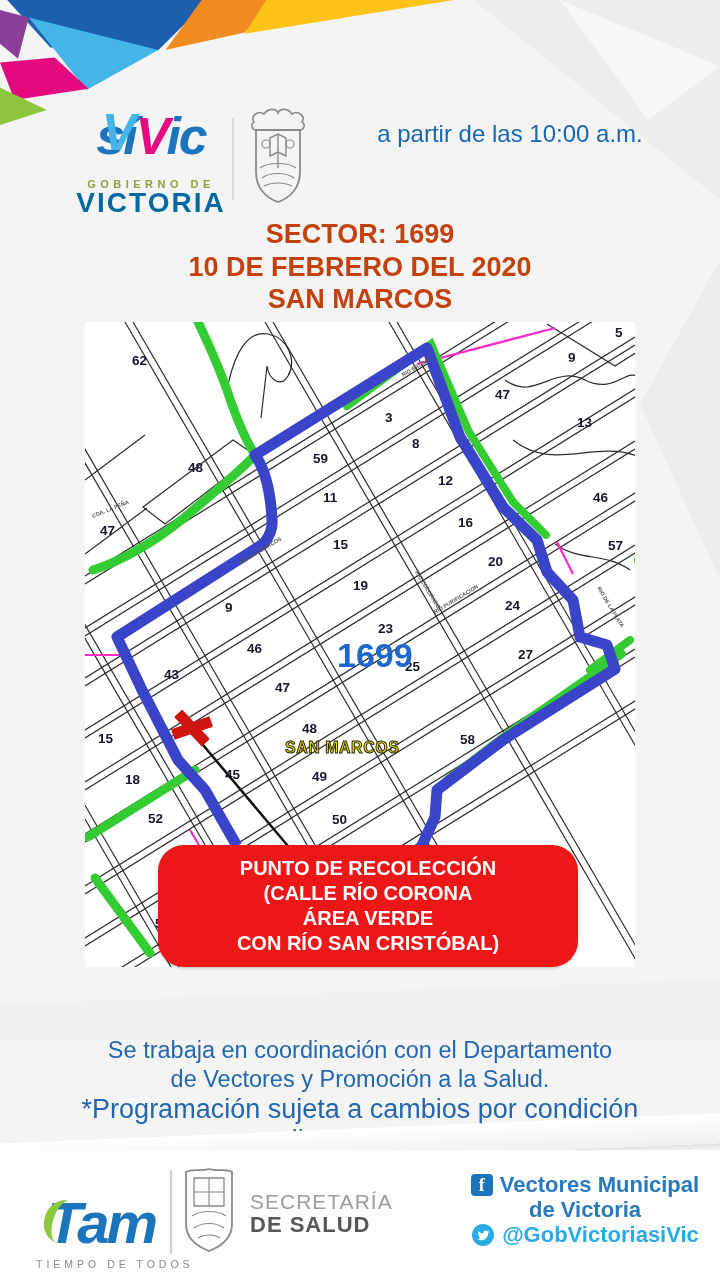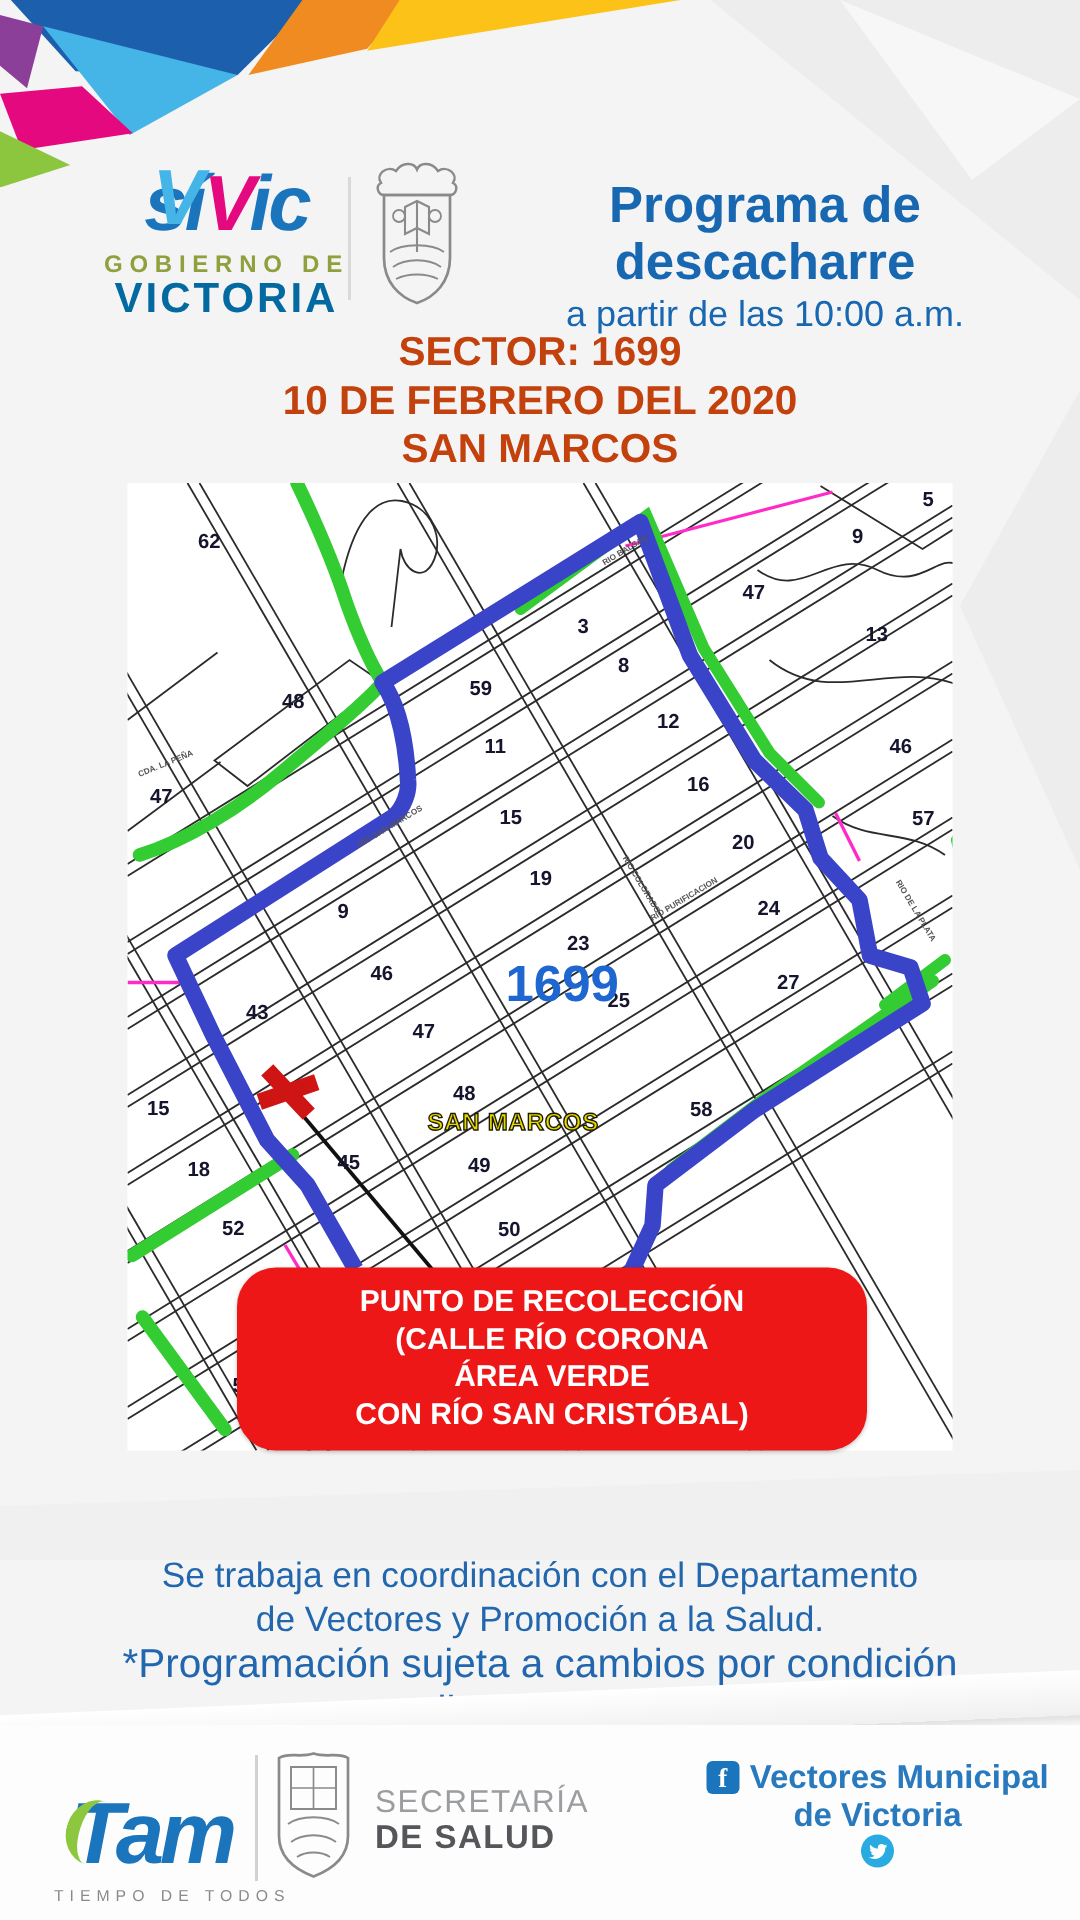--- a/index.html
+++ b/index.html
@@ -8,21 +8,21 @@
   
   .banner{position:absolute;left:0;top:0;width:720px;height:125px;}
   .tri{position:absolute;left:0;top:0;width:720px;height:125px;}
   
   .header{position:absolute;left:0;top:100px;width:660px;height:115px;}
   .logo{position:absolute;left:66px;top:14px;width:170px;text-align:center;}
   .logo-word{font-weight:bold;font-style:italic;font-size:52px;letter-spacing:-2px;line-height:44px;position:relative;}
   .logo-word .si,.logo-word .ic{color:#1b75bc;}
   .logo-word .v{color:#e5097f;position:relative;z-index:2;}
   .logo-word .vshadow{position:absolute;color:#45b5e8;z-index:1;margin-left:-34px;margin-top:-4px;}
-  .logo-sub{font-size:16px;letter-spacing:4.5px;color:#8fa03c;margin-top:10px;font-weight:bold;}
+  .logo-sub{font-size:11px;letter-spacing:4.5px;color:#8fa03c;margin-top:20px;font-weight:bold;}
   .logo-city{font-size:28px;font-weight:bold;letter-spacing:2px;color:#0369a1;line-height:26px;text-align:center;}
   .hdr-divider{position:absolute;left:232px;top:18px;width:2px;height:82px;background:#d9d9d9;}
   .crest{position:absolute;left:246px;top:8px;}
   .hdr-text{position:absolute;left:310px;top:18px;width:400px;text-align:center;color:#1767b1;}
   .hdr-title{font-size:34px;font-weight:bold;line-height:38px;}
   .hdr-sub{font-size:24px;line-height:32px;}
   
   .announce{position:absolute;left:0;top:218px;width:720px;text-align:center;color:#c2410c;font-weight:bold;font-size:27px;line-height:32.5px;}
   
   .map{position:absolute;left:85px;top:322px;width:550px;height:645px;background:#ffffff;}
@@ -88,21 +88,20 @@
         <path d="M24,30 L32,26 L40,30 L40,48 L32,44 L24,48 Z" stroke-width="1.4"></path>
         <line x1="32" y1="26" x2="32" y2="60" stroke-width="1.4"></line>
         <path d="M14,60 C22,54 42,54 50,60" stroke-width="1.2"></path>
         <path d="M16,70 C24,64 40,64 48,70" stroke-width="1.2"></path>
         <circle cx="20" cy="36" r="4" stroke-width="1.2"></circle>
         <circle cx="44" cy="36" r="4" stroke-width="1.2"></circle>
         <path d="M18,78 C26,74 38,74 46,78" stroke-width="1.2"></path>
       </svg>
     </div>
     <div class="hdr-text">
-      <div class="hdr-title">Programa de descacharre</div>
       <div class="hdr-sub">a partir de las 10:00 a.m.</div>
     </div>
   </div>
 
   <div class="announce">
     <div>SECTOR: 1699</div>
     <div>10 DE FEBRERO DEL 2020</div>
     <div>SAN MARCOS</div>
   </div>
 
@@ -273,17 +272,18 @@
       <div class="soc-row">
         <span class="fb-icon">f</span>
         <span>Vectores Municipal</span>
       </div>
       <div>de Victoria</div>
       <div class="soc-row">
         <svg width="24" height="24" viewBox="0 0 24 24">
           <circle cx="12" cy="12" r="11" fill="#29abe2"></circle>
           <path fill="#fff" d="M18.5,8.6c-0.4,0.2-0.9,0.3-1.4,0.4c0.5-0.3,0.9-0.8,1-1.4c-0.5,0.3-1,0.5-1.6,0.6 c-0.4-0.5-1.1-0.8-1.8-0.8c-1.4,0-2.5,1.1-2.5,2.5c0,0.2,0,0.4,0.1,0.6c-2.1-0.1-3.9-1.1-5.1-2.6C7,8.2,6.9,8.6,6.9,9.1 c0,0.9,0.4,1.6,1.1,2.1c-0.4,0-0.8-0.1-1.1-0.3v0c0,1.2,0.9,2.2,2,2.4c-0.2,0.1-0.4,0.1-0.7,0.1c-0.2,0-0.3,0-0.5,0 c0.3,1,1.2,1.7,2.3,1.7c-0.9,0.7-1.9,1.1-3.1,1.1c-0.2,0-0.4,0-0.6,0c1.1,0.7,2.4,1.1,3.8,1.1c4.6,0,7.1-3.8,7.1-7.1 c0-0.1,0-0.2,0-0.3C17.8,9.6,18.2,9.1,18.5,8.6z"></path>
         </svg>
+        <span class="tw-handle">@GobVictoriasiVic</span>
       </div>
     </div>
   </div>
 
 </div>
 
 </body></html>

